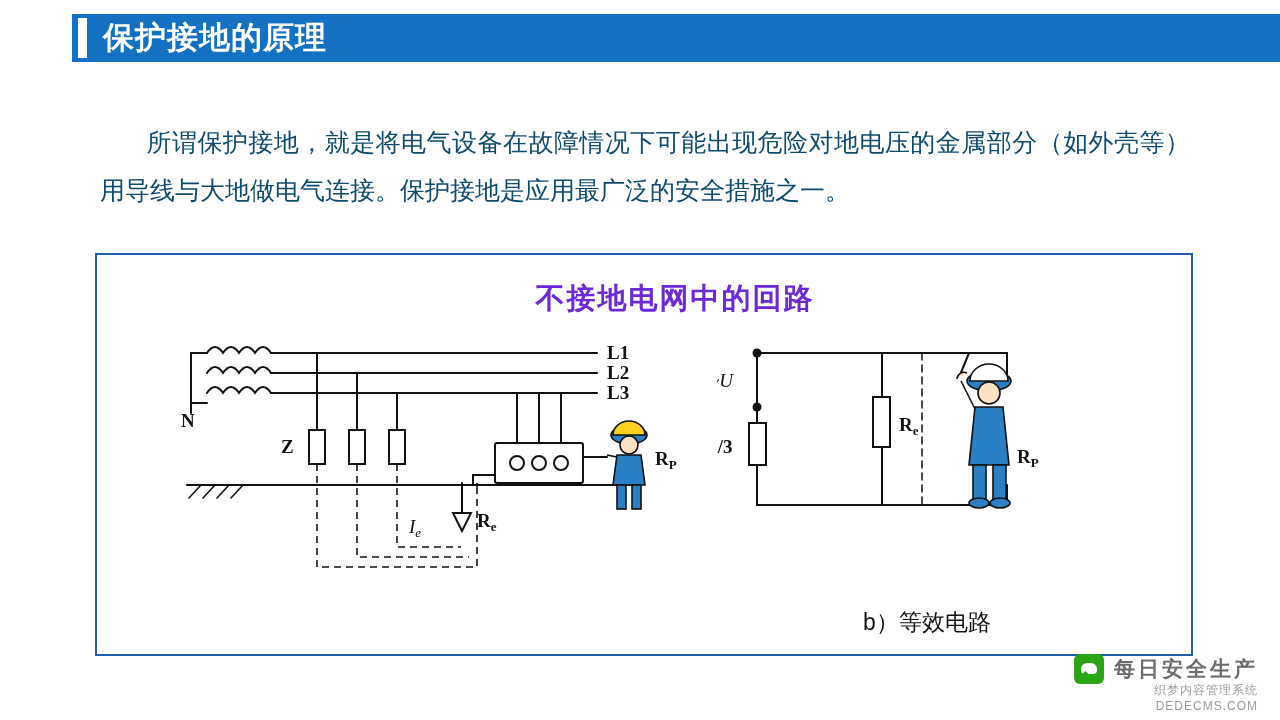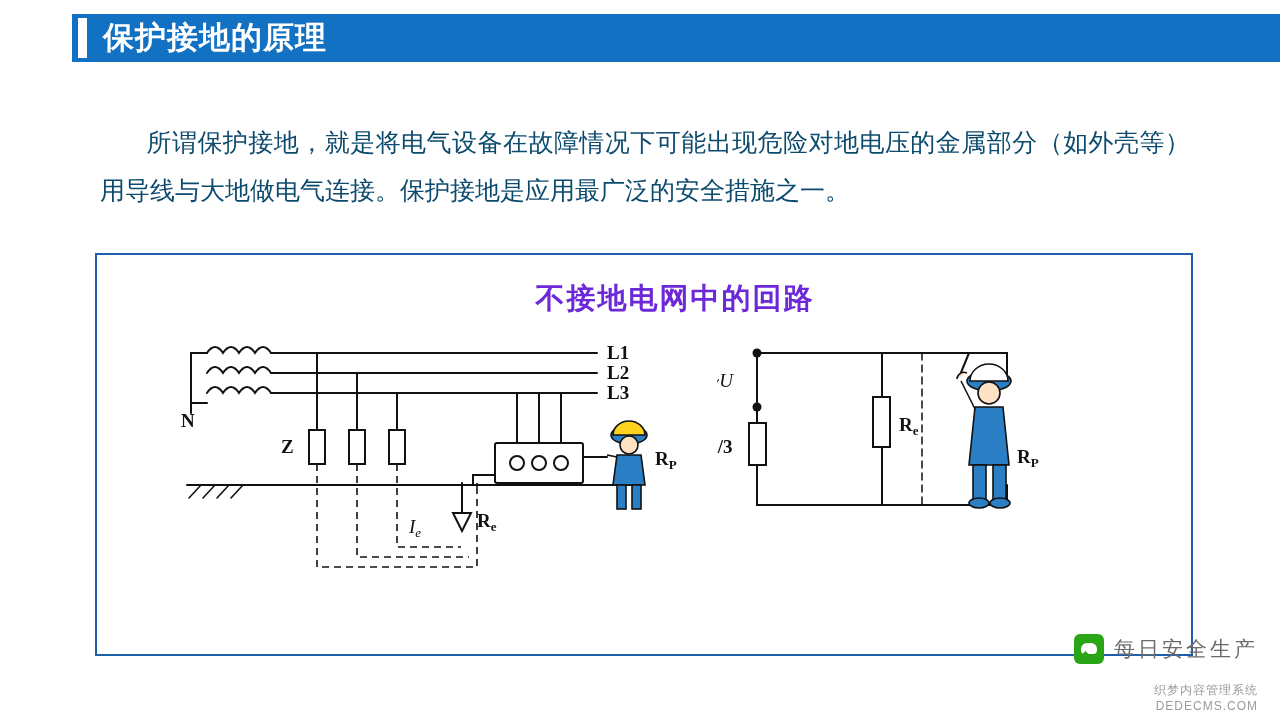--- a/index.html
+++ b/index.html
@@ -140,24 +140,25 @@
     font-family: "Liberation Serif", serif;
     font-size: 19px;
     font-style: italic;
     fill: #111;
   }
 
   
   #footer-brand {
     position: absolute;
     right: 22px;
-    bottom: 56px;
+    bottom: 36px;
     display: flex;
     align-items: center;
     gap: 10px;
+    font-weight: bold;
   }
   #footer-logo {
     width: 30px;
     height: 30px;
     border-radius: 6px;
     background: #2aa515;
     position: relative;
   }
   #footer-logo::before {
     content: "";
@@ -327,20 +328,21 @@
       <ellipse cx="262" cy="168" rx="10" ry="5" fill="#2b7fc4" stroke="#111" stroke-width="1.6"></ellipse>
       <ellipse cx="283" cy="168" rx="10" ry="5" fill="#2b7fc4" stroke="#111" stroke-width="1.6"></ellipse>
     </g>
 
     <text class="lbl-i" x="-8" y="52">~U</text>
     <text class="lbl-b" x="-12" y="118">Z/3</text>
     <text class="lbl-b" x="182" y="96"><tspan>R</tspan><tspan font-size="13" dy="4">e</tspan></text>
     <text class="lbl-b" x="300" y="128"><tspan>R</tspan><tspan font-size="13" dy="4">P</tspan></text>
   </svg>
 
+  <div id="caption-b">b）等效电路</div>
 </div>
 
 <div id="footer-brand">
   <div id="footer-logo"></div>
   <div id="footer-text">每日安全生产</div>
 </div>
 <div id="footer-sub">
   <div>织梦内容管理系统</div>
   <div>DEDECMS.COM</div>
 </div>

